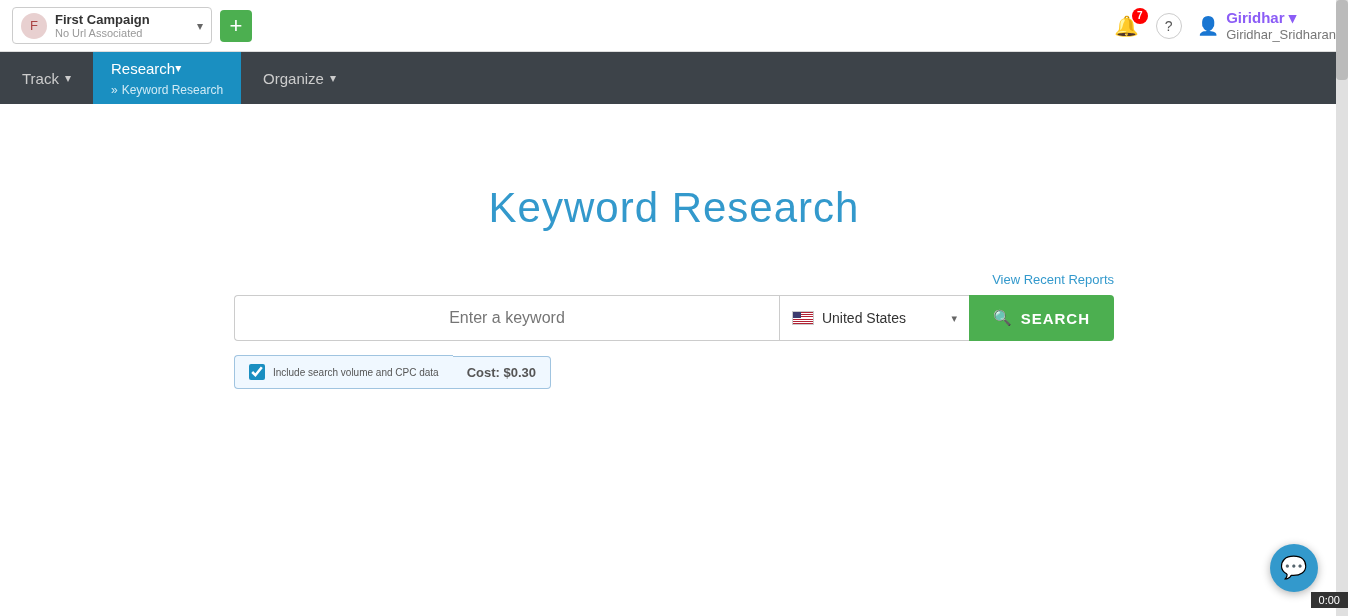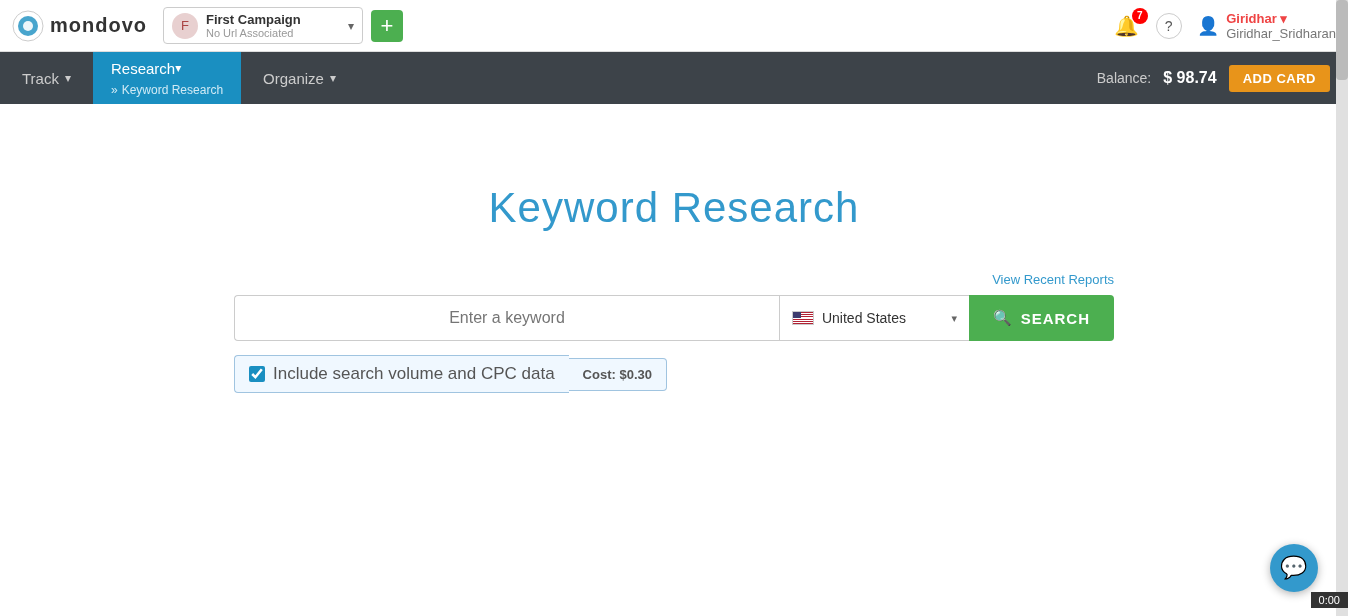--- a/index.html
+++ b/index.html
@@ -112,21 +112,21 @@
       font-size: 14px;
     }
     .user-info {
       display: flex;
       align-items: center;
       gap: 6px;
       cursor: pointer;
     }
     .user-icon { font-size: 18px; color: #555; }
     .user-names { display: flex; flex-direction: column; }
-    .user-display { font-size: 13px; color: #ef4444; font-weight: bold; }
+    .user-display { font-size: 15px; color: #8b5cf6; font-weight: bold; }
     .user-sub { font-size: 13px; color: #777; }
 
     
     .navbar {
       background: #3d4349;
       display: flex;
       align-items: stretch;
       height: 52px;
       position: relative;
     }
@@ -312,21 +312,21 @@
       border-radius: 4px 0 0 4px;
       padding: 8px 14px;
       background: #f0f8ff;
       cursor: pointer;
     }
     .checkbox-area input[type=checkbox] {
       width: 16px;
       height: 16px;
       accent-color: #1a8fc1;
     }
-    .checkbox-label { font-size: 17px; color: #555; text-align: center; }
+    .checkbox-label { font-size: 10px; color: #555; text-align: center; }
     .cost-area {
       border: 1px solid #a0c4e0;
       border-left: none;
       border-radius: 0 4px 4px 0;
       padding: 8px 14px;
       background: #f0f8ff;
       font-size: 13px;
       color: #555;
       font-weight: bold;
     }
@@ -377,29 +377,20 @@
       font-size: 11px;
       padding: 2px 8px;
       display: flex;
       gap: 4px;
     }
   </style>
 </head>
 <body>
 
 <div class="topbar">
-  <div class="logo">
-
-    <svg class="logo-icon" viewBox="0 0 32 32" xmlns="http://www.w3.org/2000/svg">
-      <circle cx="16" cy="16" r="15" fill="#fff" stroke="#ccc" stroke-width="1"></circle>
-      <circle cx="16" cy="16" r="10" fill="#1a8fc1" opacity="0.8"></circle>
-      <circle cx="16" cy="16" r="5" fill="#fff" opacity="0.9"></circle>
-    </svg>
-    <span class="logo-text">mondovo</span>
-  </div>
 
   <div class="campaign-selector">
     <div class="campaign-avatar">F</div>
     <div class="campaign-info">
       <div class="campaign-name">First Campaign</div>
       <div class="campaign-url">No Url Associated</div>
     </div>
     <span class="campaign-arrow">▾</span>
   </div>
 
@@ -436,25 +427,20 @@
     <div class="nav-sub">
       <span>»</span>
       <span>Keyword Research</span>
     </div>
   </div>
   <div class="nav-item">
     <span class="nav-label">Organize</span>
     <span class="nav-arrow">▾</span>
   </div>
 
-  <div class="nav-right">
-    <span class="balance-label">Balance:</span>
-    <span class="balance-amount">$ 98.74</span>
-    <button class="add-card-btn">ADD CARD</button>
-  </div>
 </div>
 
 <div class="main-content">
   <h1 class="page-title">Keyword Research</h1>
 
   <a class="view-recent">View Recent Reports</a>
 
   <div class="search-row">
     <input class="keyword-input" type="text" placeholder="Enter a keyword" style="">
 

